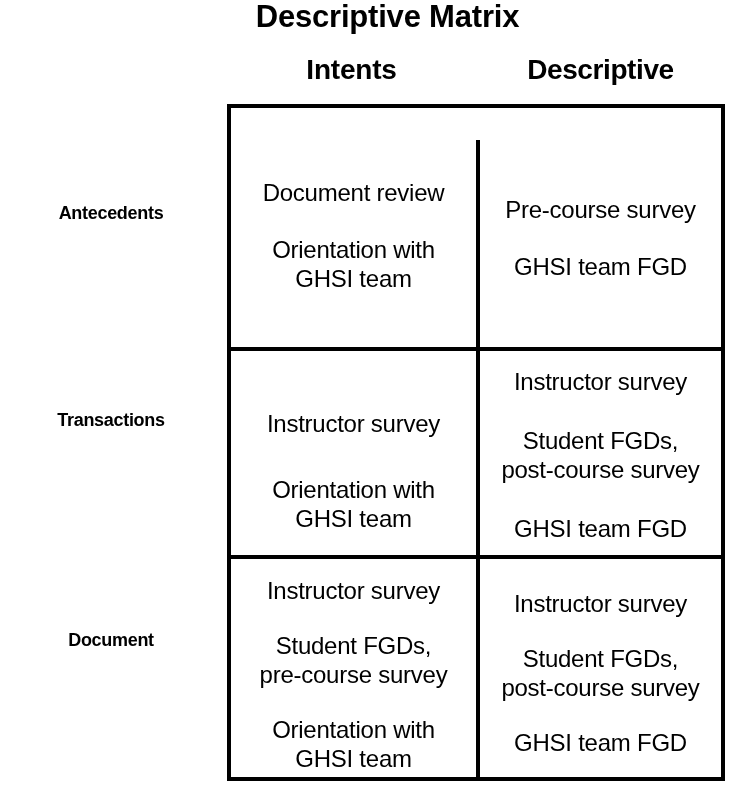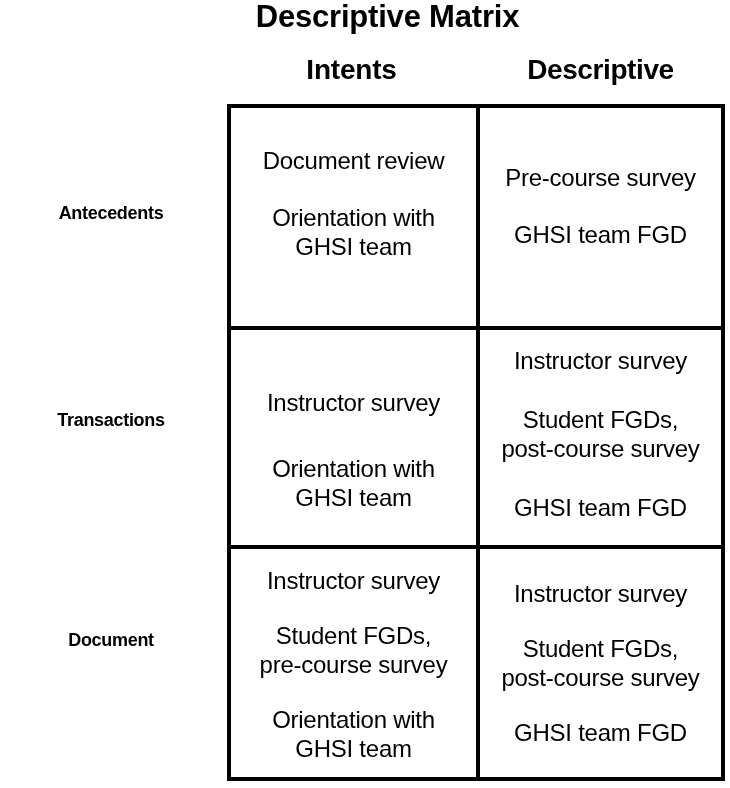--- a/index.html
+++ b/index.html
@@ -82,21 +82,21 @@
     box-sizing: border-box;
     border: 4px solid #000000;
     display: flex;
     flex-direction: column;
     background: #ffffff;
   }
   .matrix-row {
     display: flex;
     box-sizing: border-box;
   }
-  .matrix-row.row-0 { height: 218px; }
+  .matrix-row.row-0 { height: 218px; margin-top: 32px; }
   .matrix-row.row-1 { height: 223px; border-top: 4px solid #000000; border-bottom: 4px solid #000000; }
   .matrix-row.row-2 { height: 228px; }
 
   .matrix-cell {
     box-sizing: border-box;
     flex: 1 1 50%;
     display: flex;
     flex-direction: column;
     justify-content: center;
     align-items: center;

